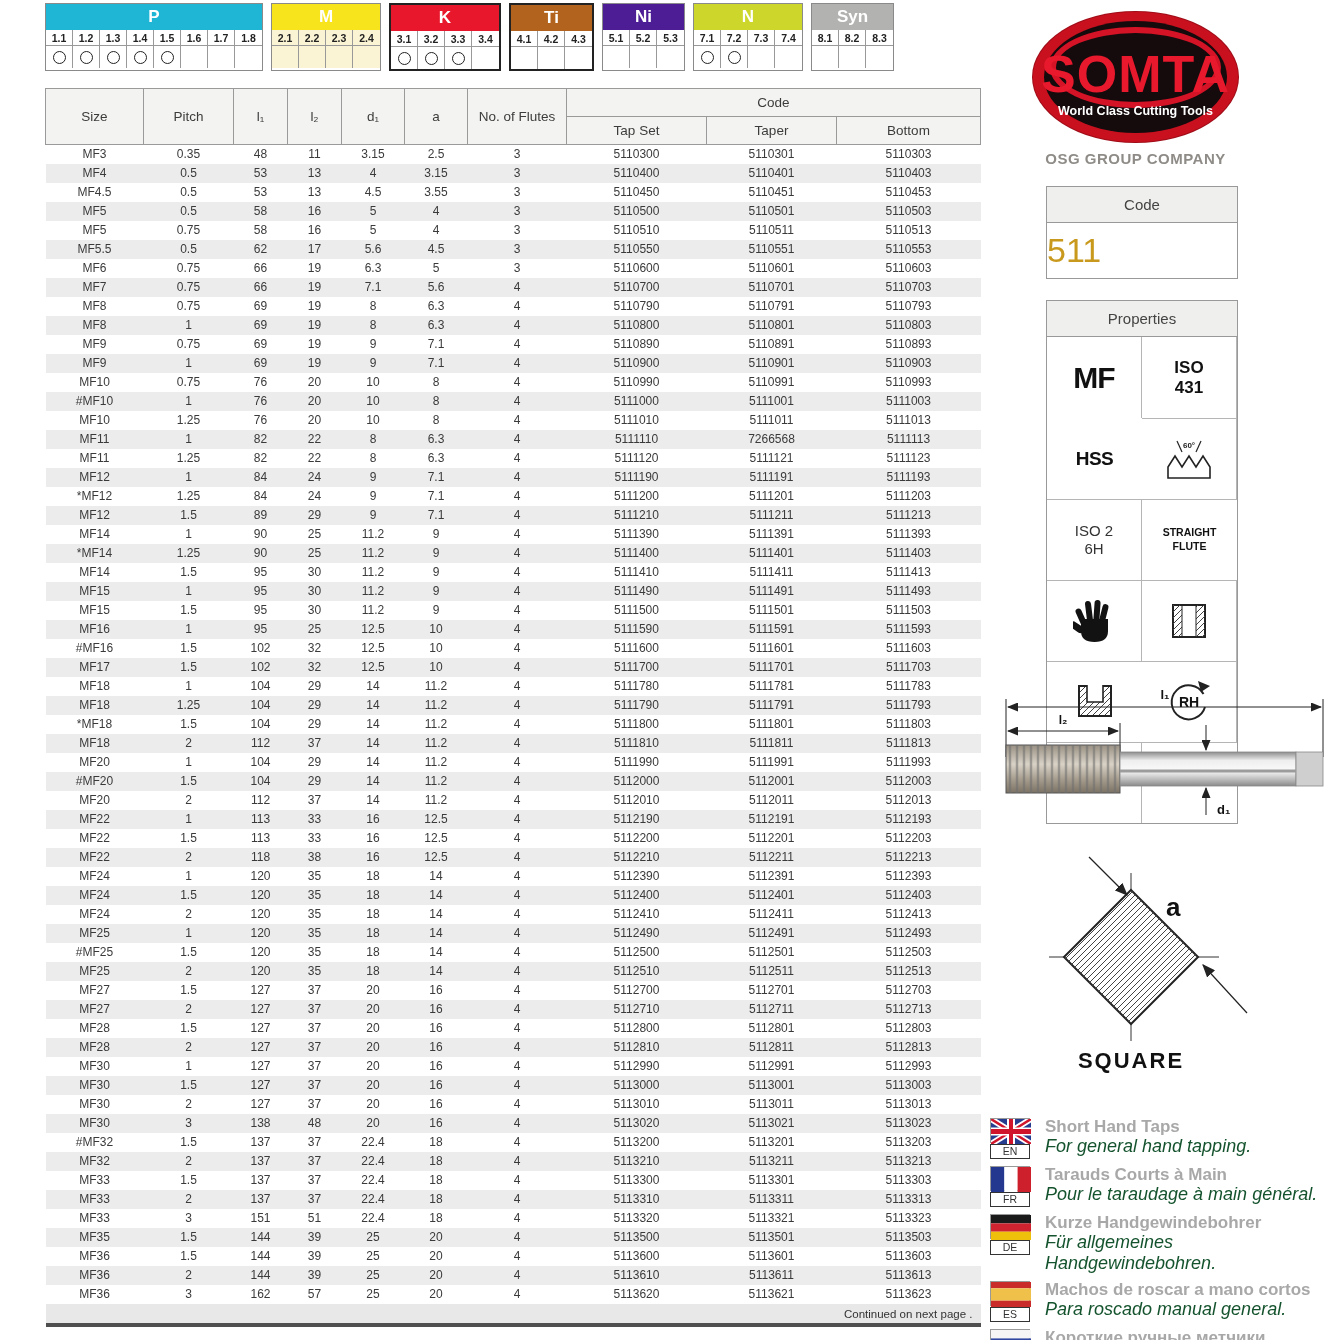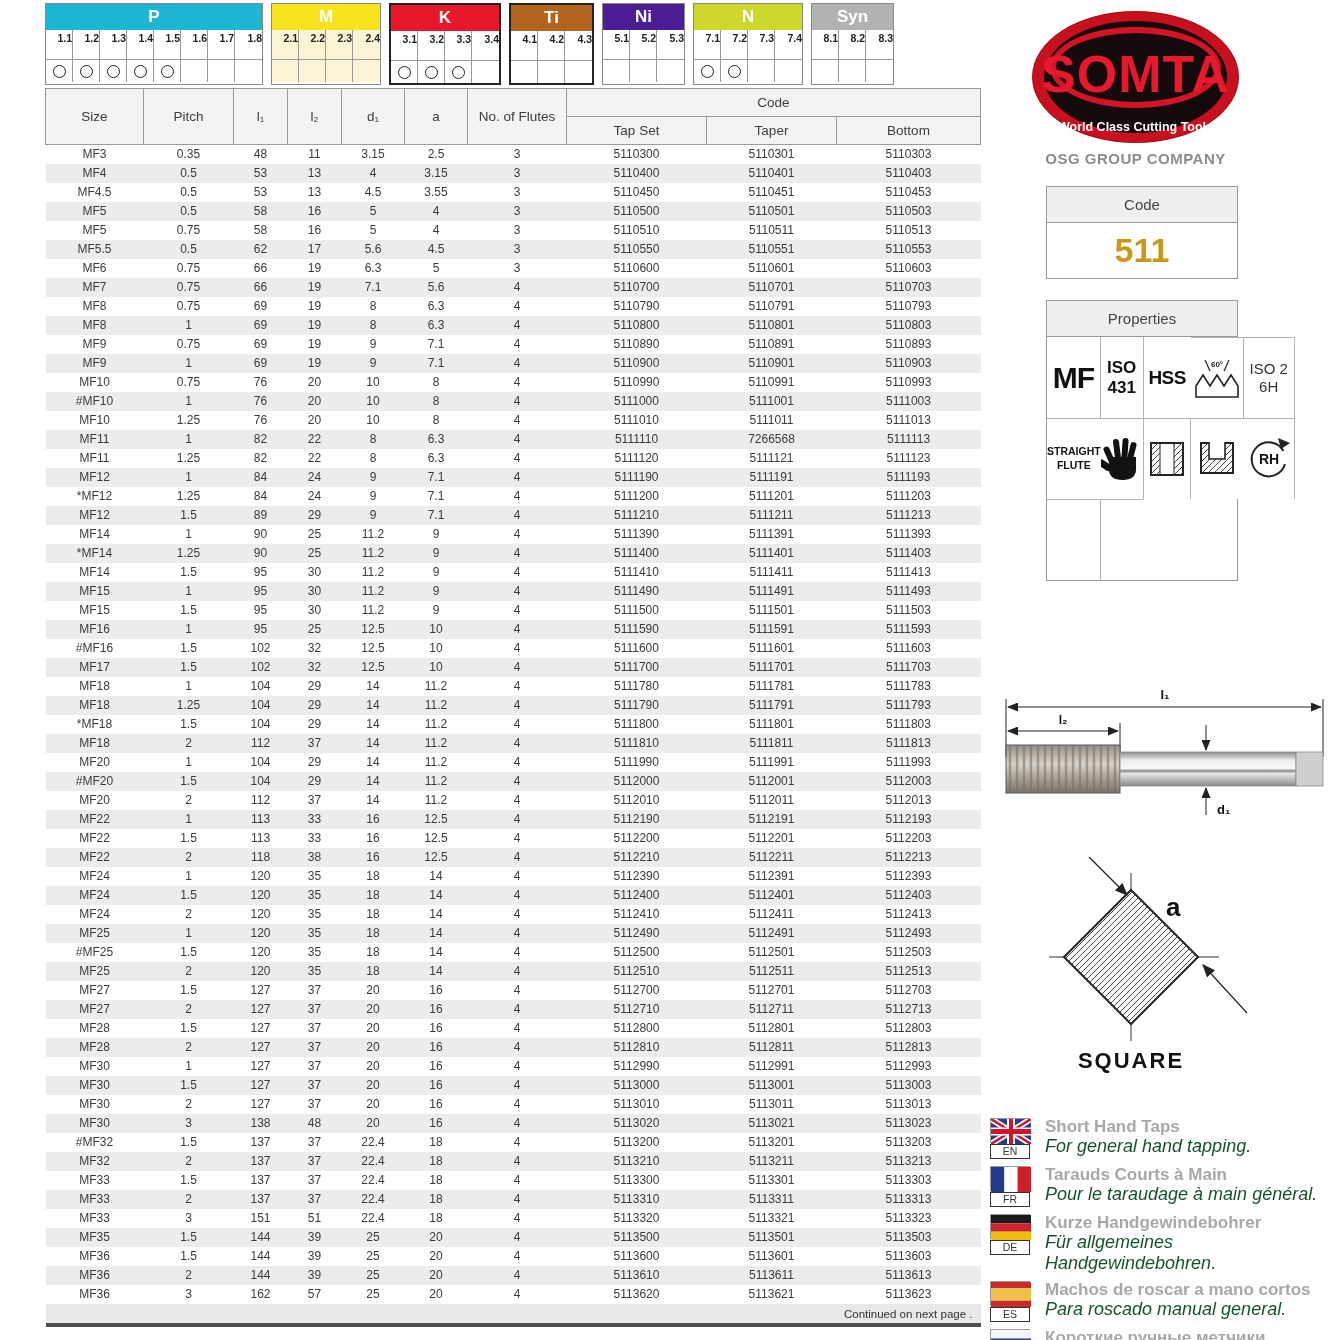--- a/index.html
+++ b/index.html
@@ -7,45 +7,45 @@
   body { width:1340px; height:1340px; position:relative; font-family:"Liberation Sans","DejaVu Sans",sans-serif; color:#333; overflow:hidden; }
 
   
   .material-bar { position:absolute; left:45px; top:3px; display:flex; gap:8px; }
   .mgroup { border:1px solid #8a8a8a; background:#fff; }
   .mgroup.strong { border:2px solid #222; }
   .mband { height:26px; line-height:26px; text-align:center; color:#fff; font-weight:bold; font-size:17px; }
   .mrow { display:flex; }
   .mcell { width:27px; border-right:1px solid #999; }
   .mrow .mcell:last-child { border-right:none; }
-  .mnum { height:30px; line-height:17px; text-align:right; font-size:10.5px; font-weight:bold; color:#222; border-bottom:1px solid #999; }
+  .mnum { height:16px; line-height:17px; text-align:center; font-size:10.5px; font-weight:bold; color:#222; border-bottom:1px solid #999; }
   .mcirc { height:22px; display:flex; align-items:center; justify-content:center; }
   .circle { width:13px; height:13px; border:1.5px solid #222; border-radius:50%; background:#fff; display:block; }
 
   
   .data-table { position:absolute; left:45px; top:88px; width:935px; border-collapse:collapse; table-layout:fixed; border-bottom:4px solid #4f4f4f; }
   .data-table thead th { border:1px solid #9a9a9a; background:#f3f3f1; font-weight:normal; color:#3c3c3c; font-size:13.5px; height:28px; }
   .data-table tbody td { text-align:center; font-size:12px; height:19px; line-height:19px; padding:0; color:#3a3a3a; white-space:nowrap; overflow:hidden; }
   .data-table tbody tr:nth-child(even) { background:#ececec; }
   .data-table tfoot td { background:#e8e8e8; text-align:right; font-size:11.5px; color:#333; padding-right:8px; height:21px; }
 
   
   .logo { position:absolute; left:1033px; top:12px; width:205px; height:130px; background:#c8101f; border-radius:50%; box-shadow:0 0 0 1px #a00d18; }
   .logo-inner { position:absolute; left:11px; right:11px; top:9px; bottom:9px; background:#150a0c; border-radius:50%; }
   .logo-ring { position:absolute; left:17px; right:17px; top:15px; bottom:34px; border:6px solid #d41327; border-radius:50%; }
   .logo-brand { position:absolute; left:0; right:0; top:32px; text-align:center; color:#e8192c; font-weight:800; font-size:52px; letter-spacing:1px; }
-  .logo-tagline { position:absolute; left:0; right:0; bottom:8px; text-align:center; color:#fff; font-weight:bold; font-size:12.5px; }
+  .logo-tagline { position:absolute; left:0; right:0; bottom:24px; text-align:center; color:#fff; font-weight:bold; font-size:12.5px; }
   .osg-line { position:absolute; left:1033px; top:150px; width:205px; text-align:center; color:#8f8c88; font-weight:bold; font-size:15px; letter-spacing:0.5px; }
 
   .side-box { position:absolute; border:1px solid #999; background:#fff; width:192px; left:1046px; }
   .box-head { background:#efefed; border-bottom:1px solid #999; height:36px; line-height:36px; text-align:center; font-size:15px; color:#444; }
   .code-box { top:186px; }
-  .code-val { height:55px; line-height:55px; text-align:center; font-size:34px; font-weight:700; }
+  .code-val { height:55px; line-height:55px; font-size:34px; font-weight:400; }
   .prop-box { top:300px; }
-  .prop-grid { display:grid; grid-template-columns:1fr 1fr 1fr 1fr 1fr; }
+  .prop-grid { display:grid; grid-template-columns:1fr 1fr; }
   .pcell { height:81px; display:flex; align-items:center; justify-content:center; background:#fff; border-top:1px solid #b5b5b5; border-right:1px solid #b5b5b5; }
   .pcell:nth-child(3n) { border-right:none; }
   .pcell:nth-child(-n+3) { border-top:none; }
   .plabel { white-space:pre-line; text-align:center; color:#111; }
   .plabel.xl { font-size:30px; font-weight:800; letter-spacing:-1px; }
   .plabel.bold-md { font-size:17px; font-weight:800; line-height:1.15; }
   .plabel.bold-lg { font-size:19px; font-weight:800; letter-spacing:-0.5px; }
   .plabel.md { font-size:15px; line-height:1.2; color:#333; }
   .plabel.bold-xs { font-size:10.5px; font-weight:800; line-height:1.3; }
 

